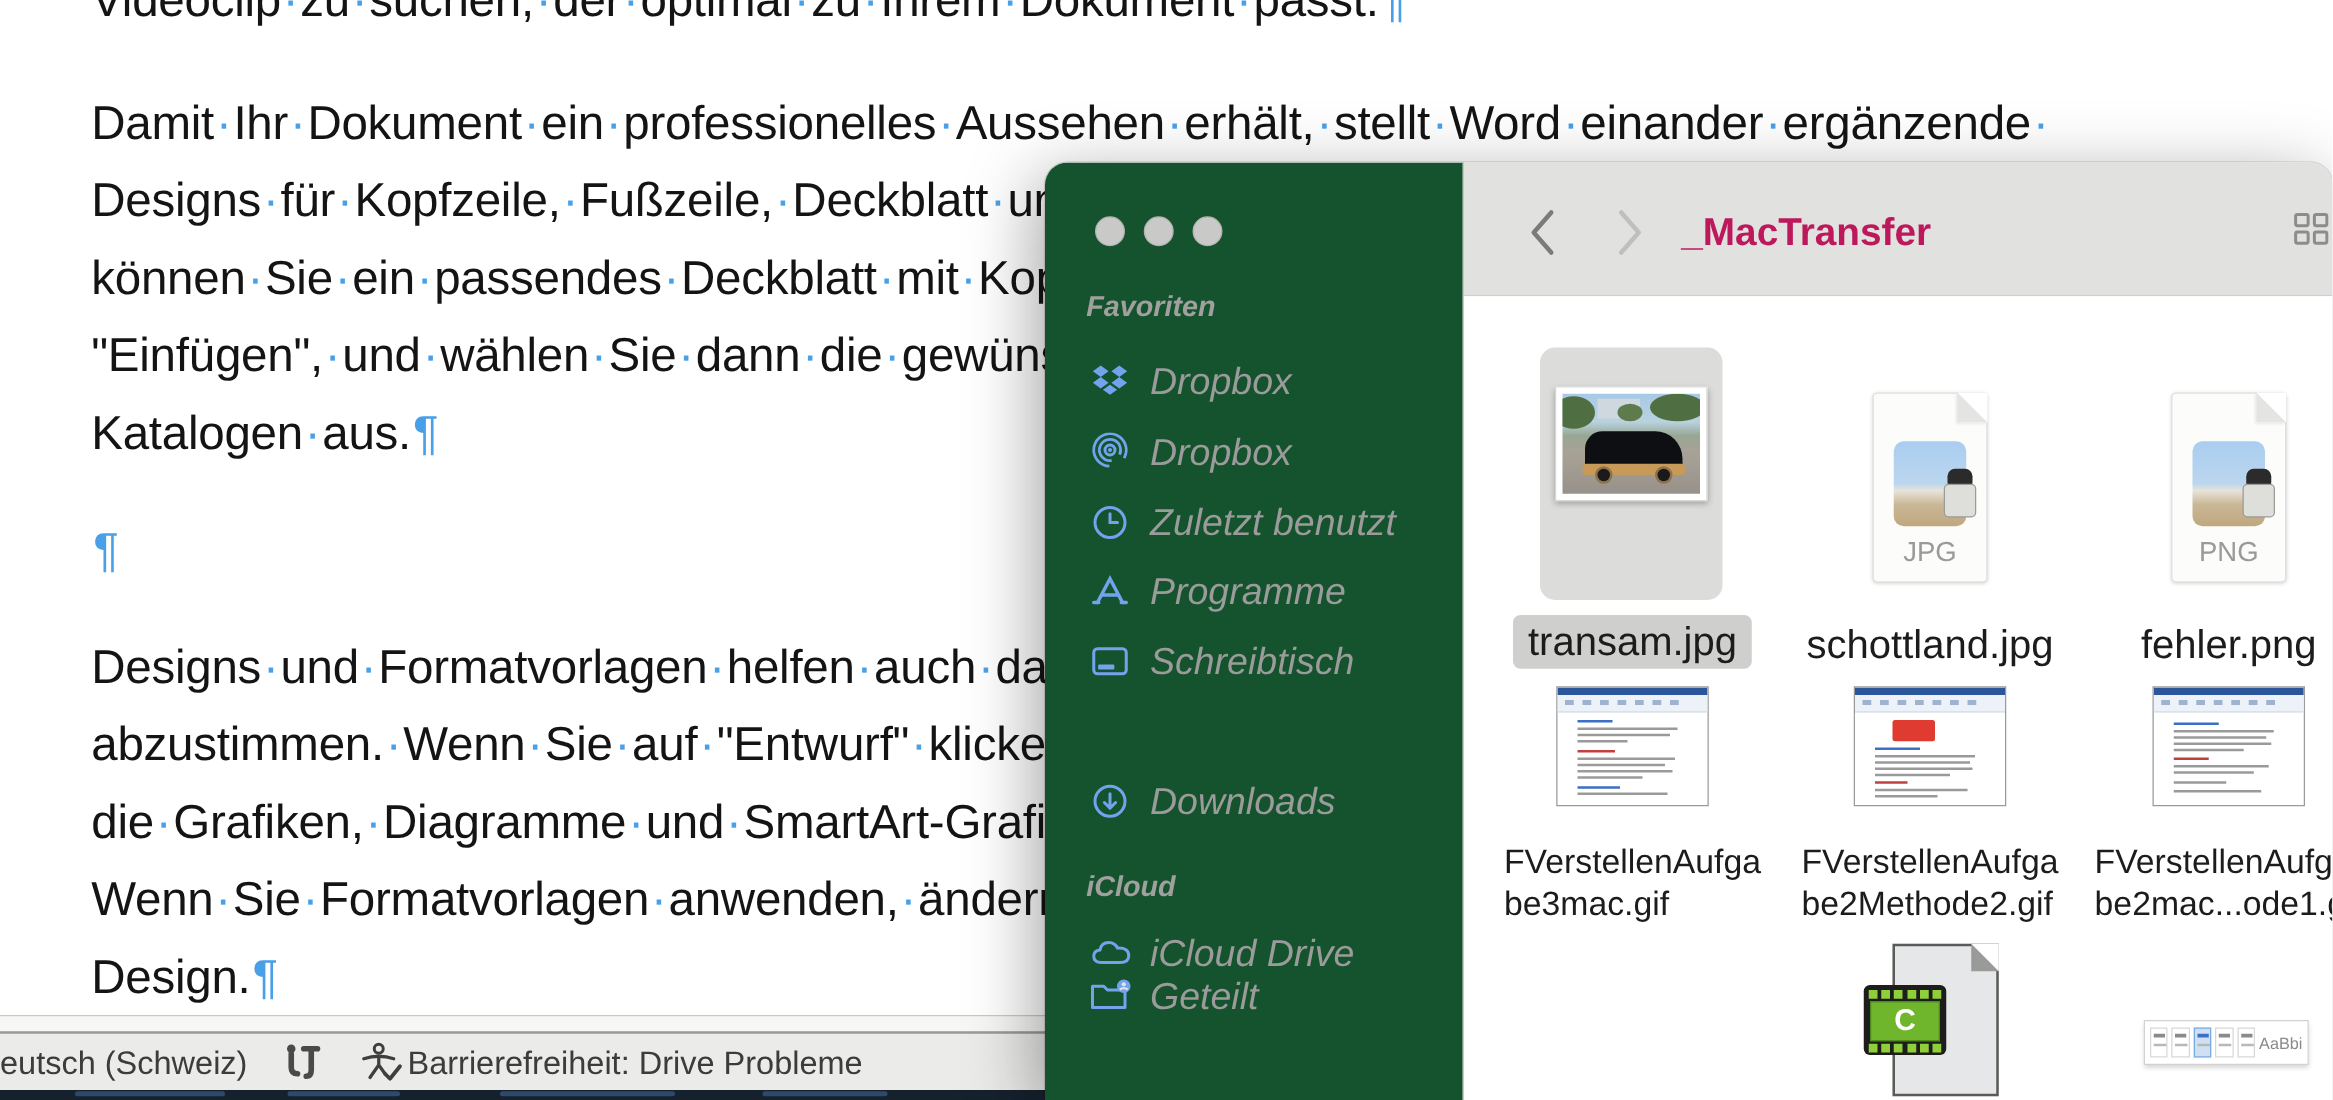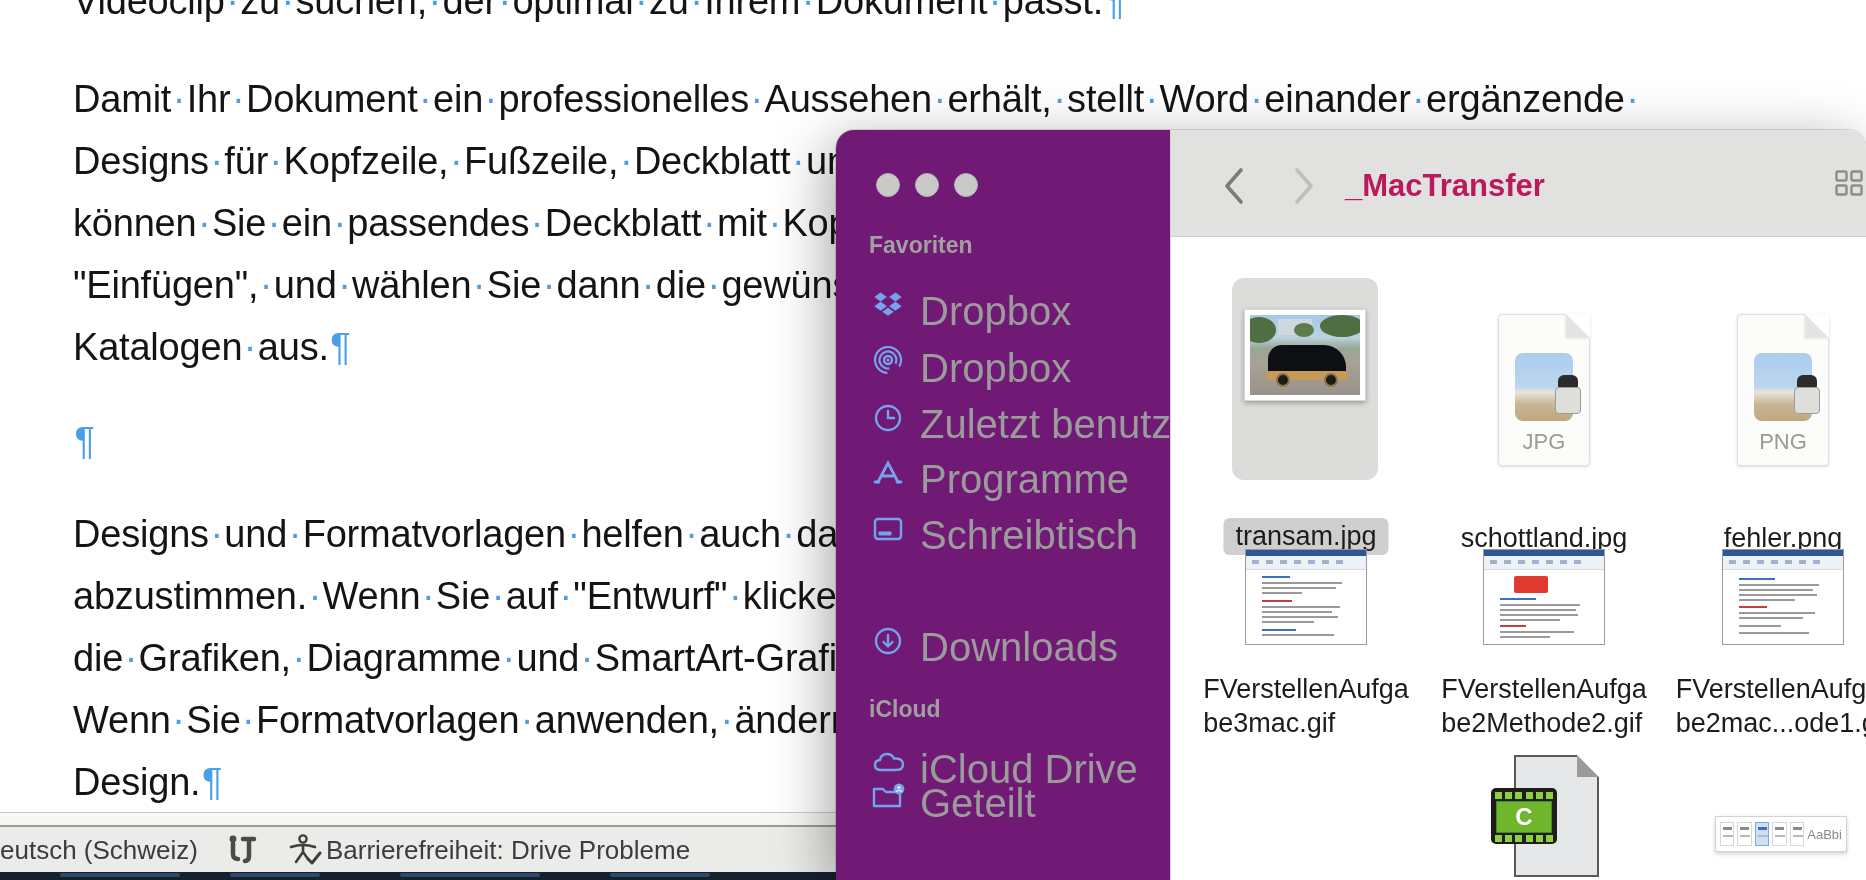--- a/index.html
+++ b/index.html
@@ -20,28 +20,28 @@
   #word-statusbar .sb-text{position:absolute;top:8px;}
   #desktop-strip{position:absolute;left:0;top:870px;width:1000px;height:10px;
                  background:#16212e;z-index:4;}
   .desk-glyph{position:absolute;top:3px;height:4px;background:rgba(90,140,205,.38);border-radius:2px;}
 
   
   #finder{position:absolute;left:836px;top:130px;width:1030px;height:750px;z-index:10;
           border-radius:18px 18px 0 0;
           box-shadow:-8px 12px 55px rgba(0,0,0,.35), 0 0 0 1px rgba(0,0,0,.12);
           overflow:hidden;background:#fff;}
-  #sidebar{position:absolute;left:0;top:0;width:334px;height:750px;background:#701a75;
-           border-right:1px solid #d4d4d2;}
+  #sidebar{position:absolute;left:0;top:0;width:334px;height:750px;background:#14532d;
+           border-right:1px solid #d4d4d2;font-style:italic;}
   .tl{position:absolute;top:43px;width:24px;height:24px;border-radius:50%;
       background:#c9c9c7;border:1px solid #b3b3b1;box-sizing:border-box;}
   .sb-header{position:absolute;left:33px;font-size:23px;font-weight:bold;color:#a0a09e;}
   .sb-item{position:absolute;left:0;width:334px;height:34px;}
   .sb-ic{position:absolute;left:36px;top:1px;width:32px;height:32px;}
-  .sb-lb{position:absolute;left:84px;top:1px;font-size:40px;color:#9b9b9b;white-space:nowrap;}
+  .sb-lb{position:absolute;left:84px;top:1px;font-size:30px;color:#9b9b9b;white-space:nowrap;}
 
   #toolbar{position:absolute;left:335px;top:0;width:695px;height:107px;background:#e1e1df;
            border-bottom:1px solid #cfcfcd;box-sizing:border-box;}
   #fn-title{position:absolute;left:174px;top:38px;font-size:31px;font-weight:bold;color:#be185d;white-space:nowrap;}
   .nav-ic{position:absolute;top:36px;width:30px;height:40px;}
   #grid-ic{position:absolute;left:664px;top:40px;width:28px;height:26px;}
 
   #content{position:absolute;left:335px;top:107px;width:695px;height:643px;background:#ffffff;}
 
   
@@ -65,21 +65,21 @@
         box-shadow:-1px 1px 2px rgba(0,0,0,.08);}
   .mini-photo{position:absolute;left:16px;top:38px;width:58px;height:68px;border-radius:8px;overflow:hidden;
       background:linear-gradient(180deg,#a9cdf0 0%,#bcd6ee 50%,#e8e4da 58%,#c9b694 75%,#bfa87f 100%);}
   .shaker{position:absolute;right:6px;bottom:2px;width:26px;height:40px;}
   .shaker .cap{position:absolute;top:0;left:3px;width:20px;height:13px;background:#2b2b2b;border-radius:6px 6px 2px 2px;}
   .shaker .body{position:absolute;top:12px;left:0;width:26px;height:27px;background:#dededa;
                 border:1px solid #9a9a96;border-radius:4px;box-sizing:border-box;}
   .doc-badge{position:absolute;bottom:10px;width:100%;text-align:center;font-size:22px;color:#9a9a98;}
 
   .file-name-row{position:absolute;top:255px;width:100%;}
-  .fname{position:absolute;transform:translateX(-50%);font-size:27px;color:#1c1c1c;white-space:nowrap;margin-top:26px;}
+  .fname{position:absolute;transform:translateX(-50%);font-size:32px;color:#1c1c1c;white-space:nowrap;}
   .fname.sel{background:#cfcfcd;border-radius:6px;padding:3px 12px;}
 
   
   .gif-thumb{position:absolute;top:312px;width:122px;height:96px;background:#fff;border:1px solid #9a9a9a;
              box-sizing:border-box;overflow:hidden;}
   .gt-title{height:6px;background:#2b579a;}
   .gt-ribbon{height:13px;background:#edf1f8;border-bottom:1px solid #d5dce8;position:relative;}
   .gt-dot{position:absolute;top:4px;height:4px;width:7px;background:#9fb3d1;}
   .gt-page{position:relative;margin:4px 12px 0 12px;height:66px;background:#fff;}
   .tline{position:absolute;left:4px;height:2px;background:#9a9a9a;}

